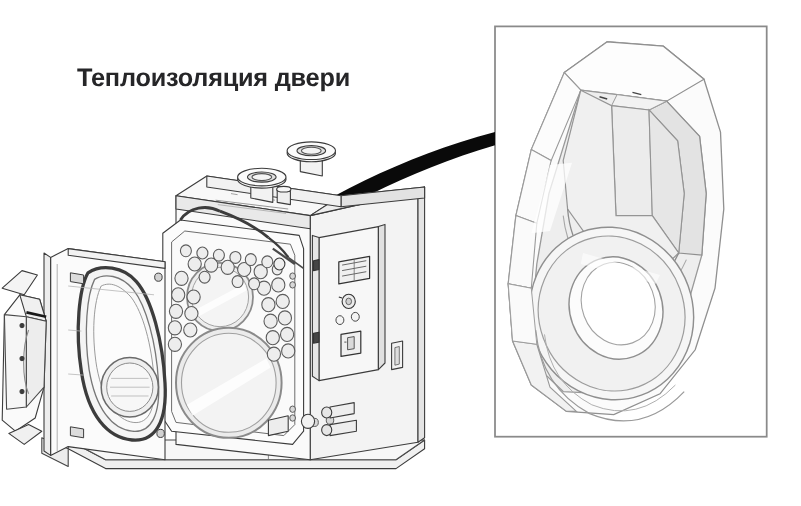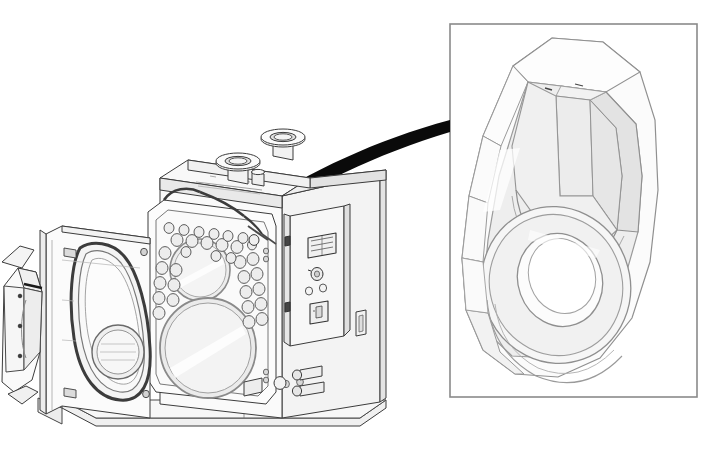--- a/index.html
+++ b/index.html
@@ -31,20 +31,21 @@
     top: 0;
     width: 728px;
     height: 460px;
   }
 </style>
 </head>
 <body>
 
 <div id="page">
 
+  <div id="title">Теплоизоляция двери</div>
 
   <svg id="illustration" viewBox="0 0 728 460">
     <defs>
       <clipPath id="boxClip">
         <rect x="451" y="25" width="245" height="371"></rect>
       </clipPath>
     </defs>
 
     <g>
       <rect x="450" y="24" width="247" height="373" fill="#ffffff" stroke="#8a8a8a" stroke-width="1.6"></rect>

